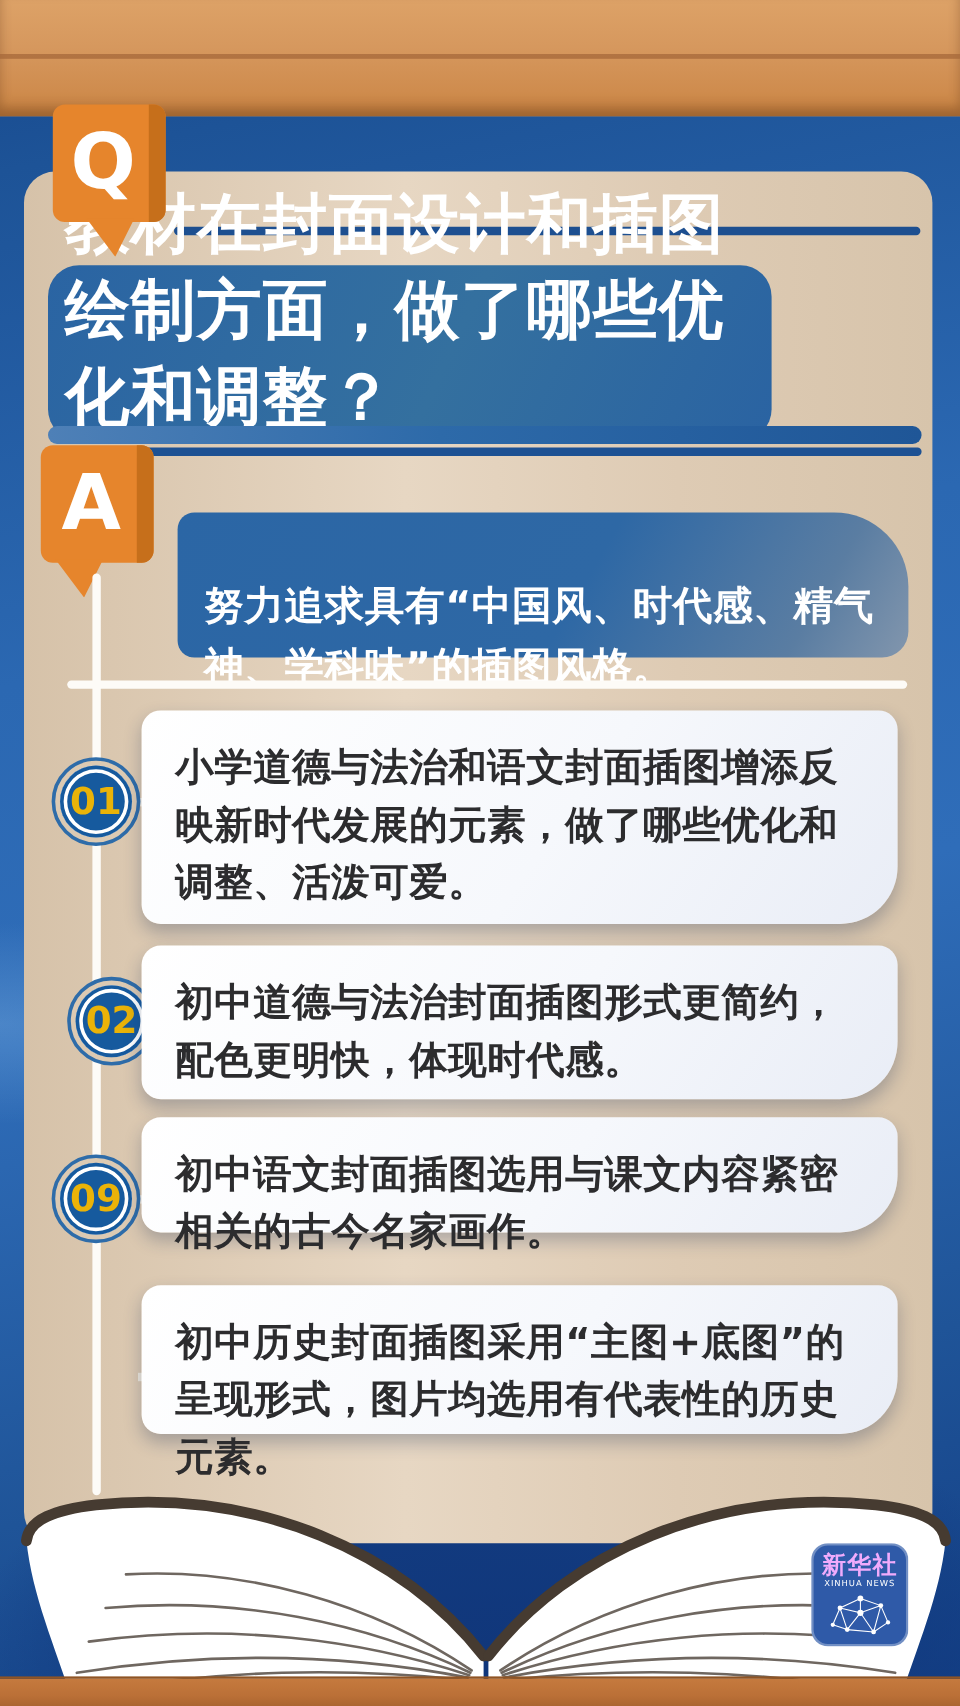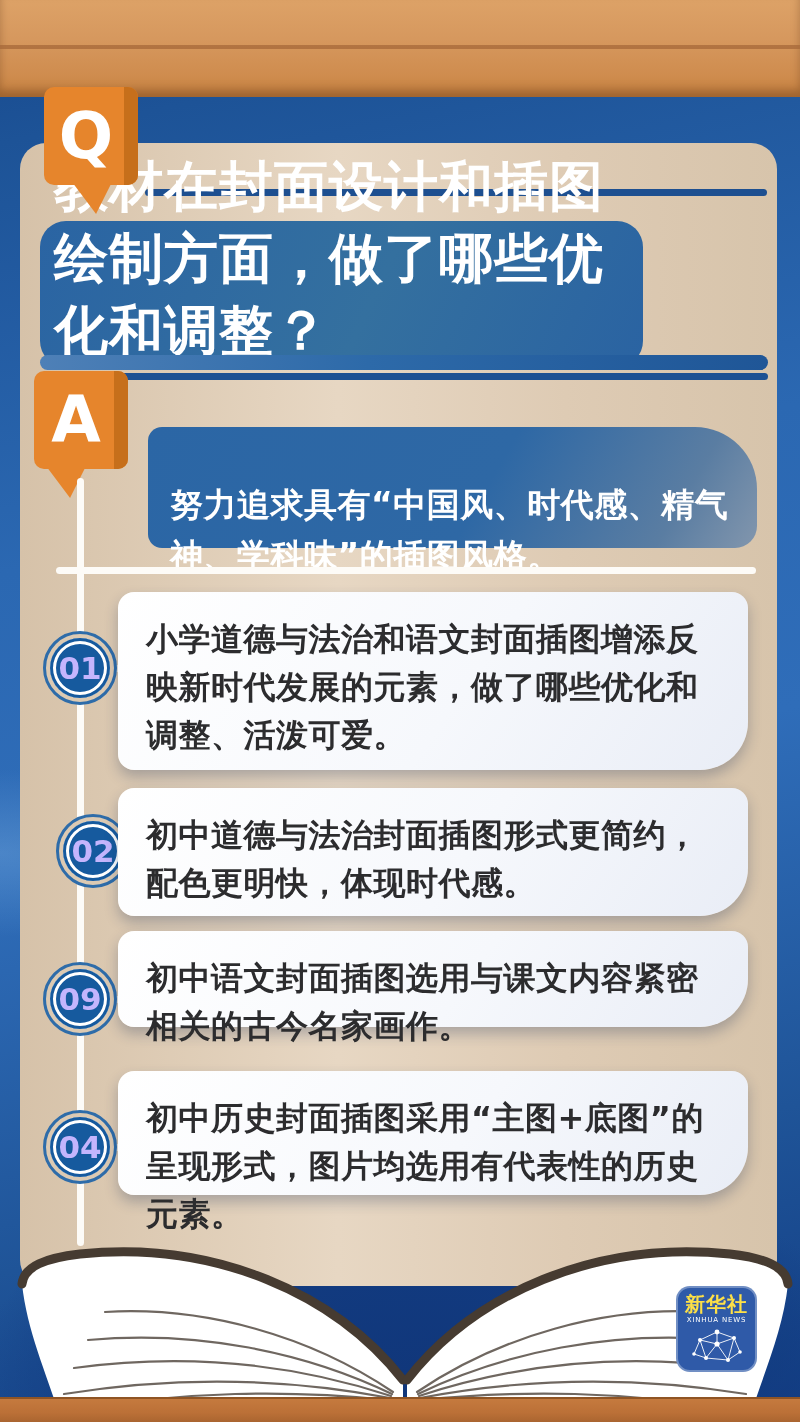--- a/index.html
+++ b/index.html
@@ -49,36 +49,36 @@
     background:linear-gradient(120deg,#2b66a5 0%,#2e68a5 55%,#5a7da2 85%,#8296ad 100%);}
   .answer-text{color:#fff;font-weight:700;font-size:33px;line-height:1.55;letter-spacing:.5px;padding:17px 22px;margin-top:35px;}
   
   .vline{left:77px;top:478px;width:7px;height:768px;border-radius:4px;background:#fdfbf7;}
   .hline{left:56px;top:567px;width:700px;height:7px;border-radius:4px;background:#fdfbf7;}
   
   .num-badge{width:74px;height:74px;border-radius:50%;border:3px solid #2e6ca9;background:#dccab3;
     box-sizing:border-box;display:flex;align-items:center;justify-content:center;}
   .num-inner{width:60px;height:60px;border-radius:50%;background:#165a9e;
     box-shadow:inset 0 0 0 3px #165a9e, inset 0 0 0 6px #ffffff;
-    color:#c4b5fd;font-weight:900;font-size:31px;display:flex;align-items:center;justify-content:center;}
+    color:#eab308;font-weight:900;font-size:31px;display:flex;align-items:center;justify-content:center;}
   .stub{width:12px;height:7px;background:#f0e9dd;}
   .item-card{left:118px;width:630px;border-radius:16px 16px 48px 16px;box-sizing:border-box;
     background:linear-gradient(125deg,#ffffff 0%,#f6f8fc 55%,#e9edf6 100%);
     box-shadow:0 7px 14px rgba(25,45,85,.28);}
   .item-text{padding:23px 28px;font-size:32px;font-weight:700;color:#2c2c2e;line-height:1.5;letter-spacing:.5px;}
   .badge1{left:43px;top:631px;} .badge2{left:56px;top:814px;} .badge3{left:43px;top:962px;} .badge4{left:43px;top:1110px;}
   .stub1{left:115px;top:665px;} .stub2{left:115px;top:848px;} .stub3{left:115px;top:996px;} .stub4{left:115px;top:1144px;}
   .card1{top:592px;height:178px;} .card2{top:788px;height:128px;} .card3{top:931px;height:96px;} .card4{top:1071px;height:124px;}
   
   .book-svg{left:0;top:1232px;width:800px;height:190px;}
   
   .logo{left:676px;top:1286px;width:81px;height:86px;background:#2f5aa8;border-radius:14px;
     border:2px solid rgba(255,255,255,.32);box-sizing:border-box;
     display:flex;flex-direction:column;align-items:center;}
-  .logo-cn{color:#fde047;font-weight:900;font-size:20px;letter-spacing:1px;margin-top:5px;line-height:1.1;}
+  .logo-cn{color:#f0abfc;font-weight:900;font-size:20px;letter-spacing:1px;margin-top:5px;line-height:1.1;}
   .logo-en{color:#fff;font-size:7px;letter-spacing:.8px;margin-top:1px;}
   .logo-net{margin-top:2px;}
 </style>
 </head>
 <body>
 
 <div id="stage">
 
   <div class="abs copper-top">
     <div class="abs copper-seam"></div>
@@ -132,23 +132,20 @@
 
   <div class="abs stub stub3"></div>
   <div class="abs num-badge badge3">
     <div class="num-inner">09</div>
   </div>
   <div class="abs item-card card3">
     <div class="item-text">初中语文封面插图选用与课文内容紧密相关的古今名家画作。</div>
   </div>
 
   <div class="abs stub stub4"></div>
-  <div class="abs num-badge badge4">
-    <div class="num-inner">04</div>
-  </div>
   <div class="abs item-card card4">
     <div class="item-text">初中历史封面插图采用“主图+底图”的呈现形式，图片均选用有代表性的历史元素。</div>
   </div>
 
   <svg class="abs book-svg" viewBox="0 0 800 190" xmlns="http://www.w3.org/2000/svg">
 
     <path d="M403 148 C336 62 215 8 80 22 C46 26 24 34 22 52 C27 98 45 138 62 190 L403 190 Z" fill="#ffffff"></path>
 
     <path d="M407 148 C474 62 595 8 730 22 C764 26 786 34 788 52 C783 98 765 138 748 190 L407 190 Z" fill="#ffffff"></path>
 

